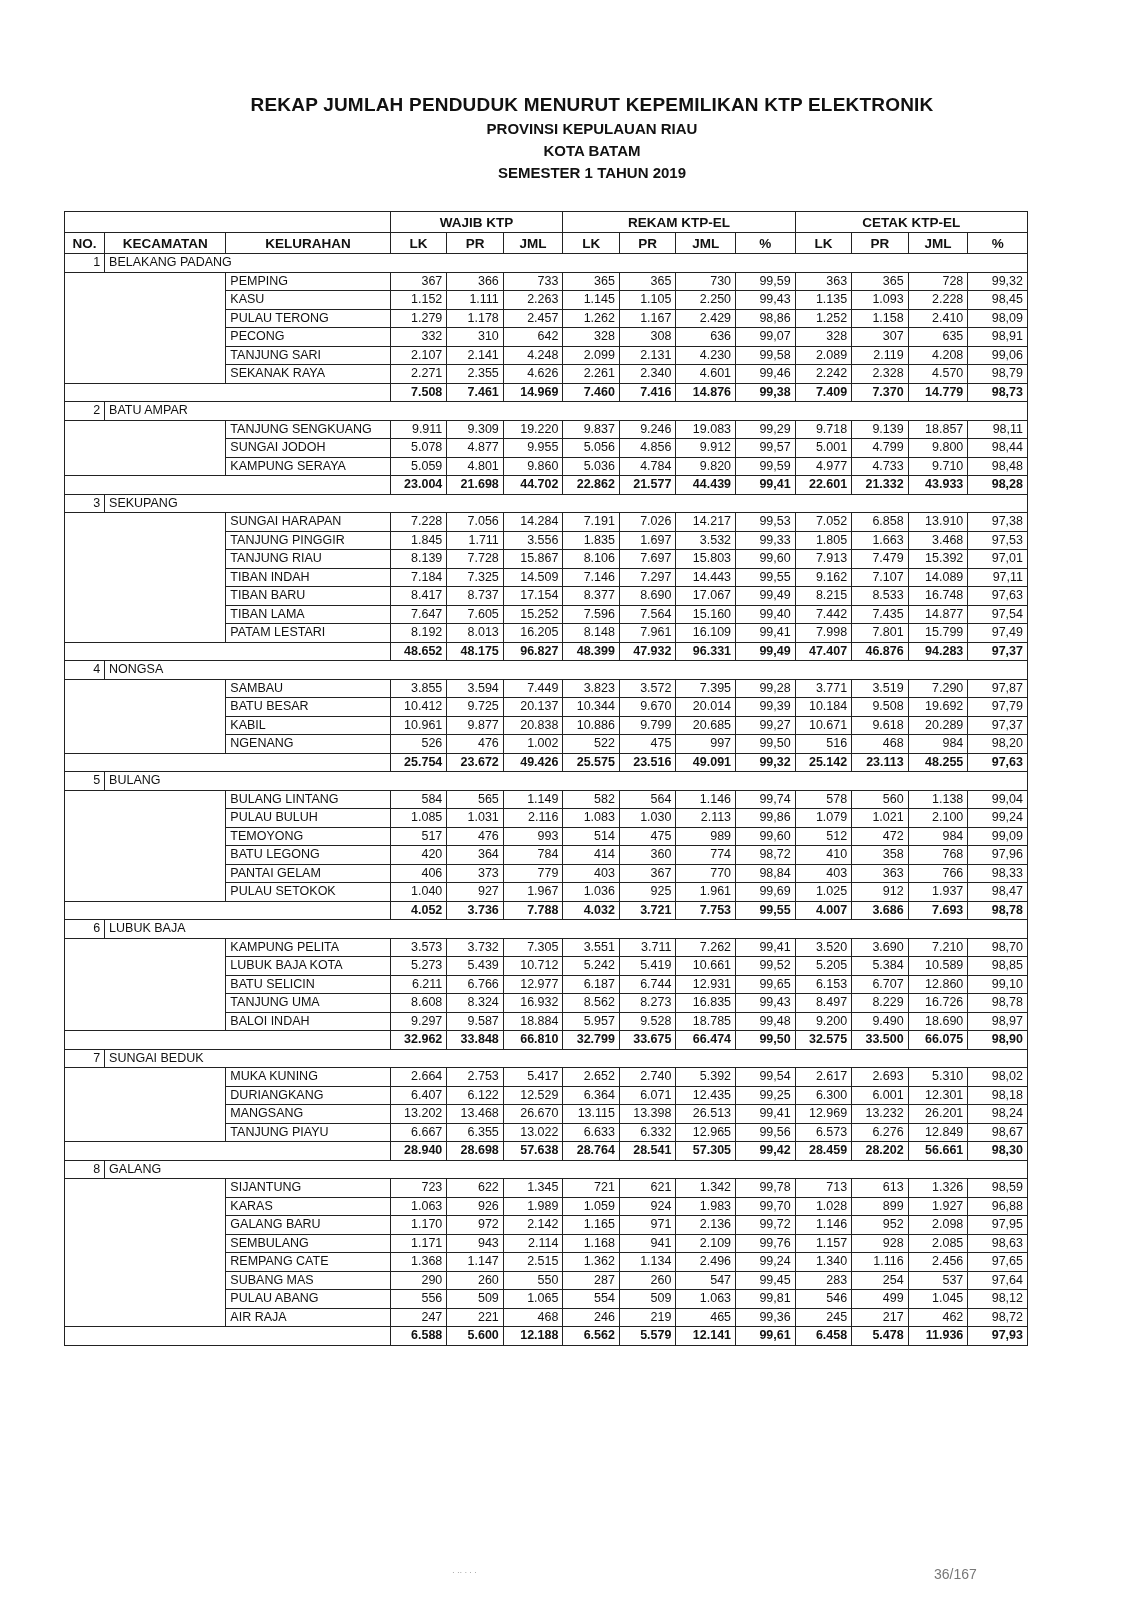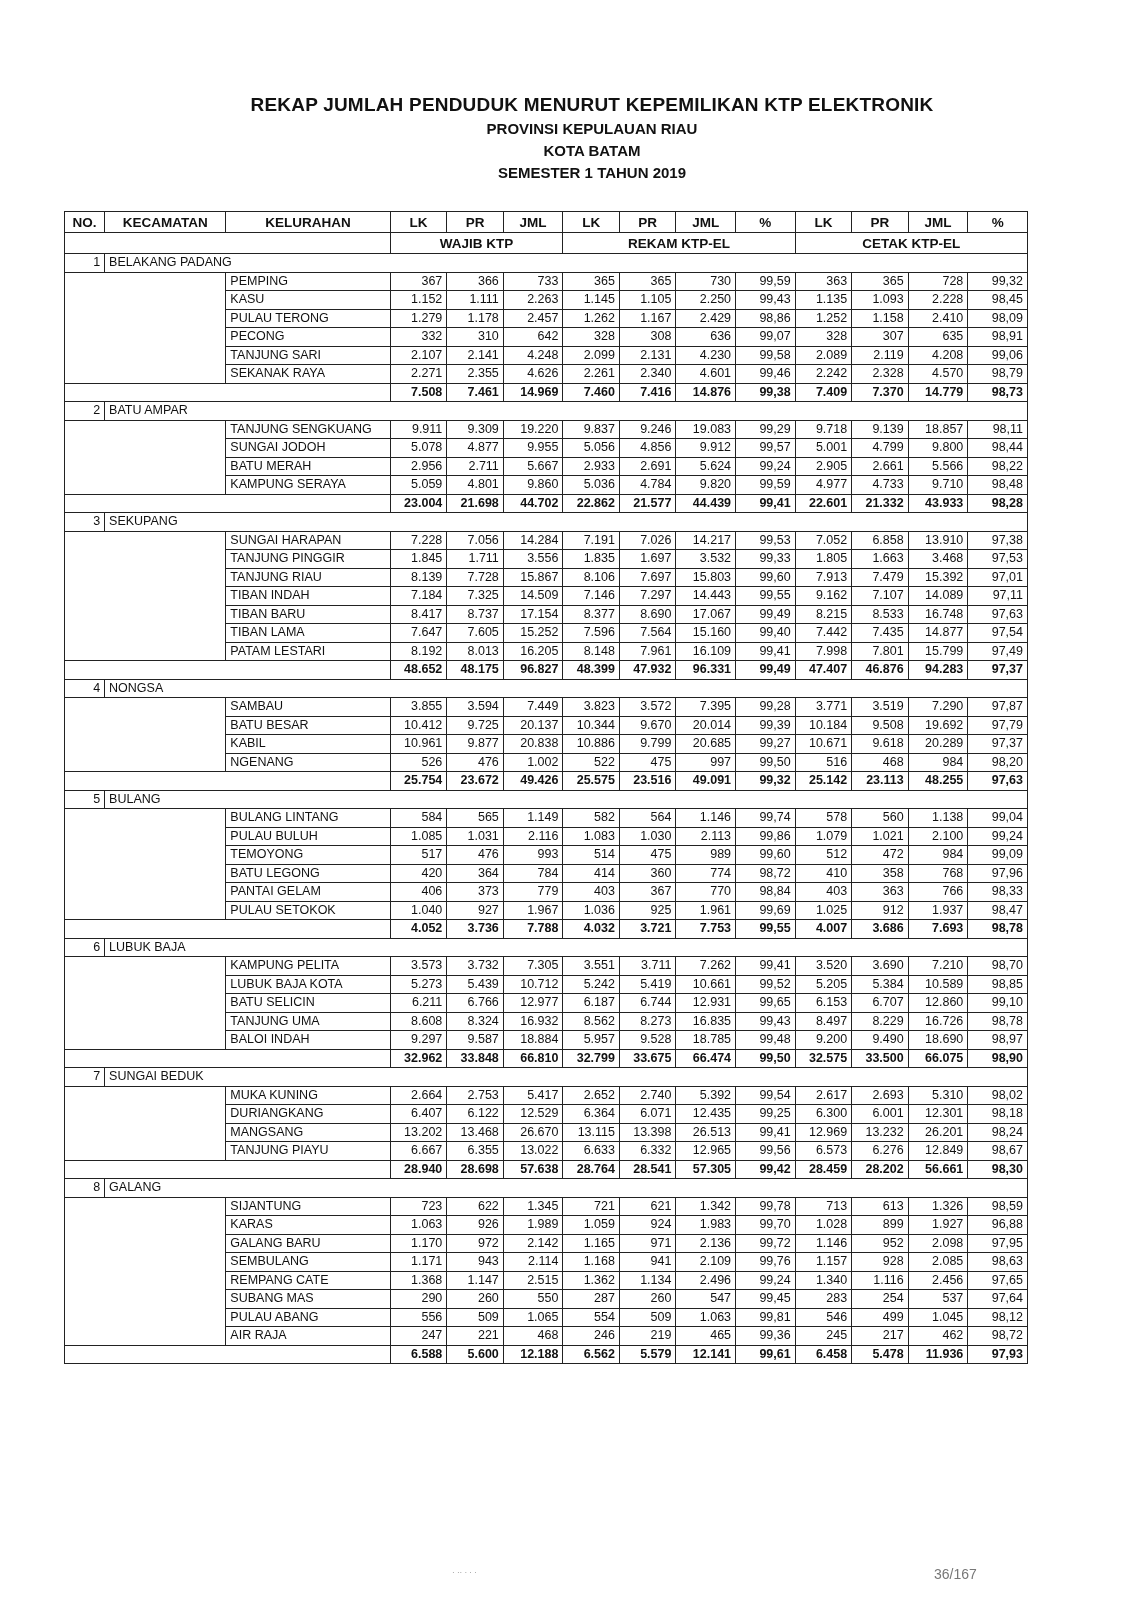--- a/index.html
+++ b/index.html
@@ -41,41 +41,41 @@
       <col style="width:55px">
       <col style="width:58px">
       <col style="width:58px">
     <col style="width:55px">
       <col style="width:55px">
       <col style="width:58px">
       <col style="width:58px">
   </colgroup>
   <thead>
     <tr>
+      <th colspan="3"></th>
+      <th colspan="3">WAJIB KTP</th>
+      <th colspan="4">REKAM KTP-EL</th>
+      <th colspan="4">CETAK KTP-EL</th>
+    </tr>
+    <tr>
       <th>NO.</th>
       <th>KECAMATAN</th>
       <th>KELURAHAN</th>
       <th>LK</th>
       <th>PR</th>
       <th>JML</th>
       <th>LK</th>
       <th>PR</th>
       <th>JML</th>
       <th>%</th>
       <th>LK</th>
       <th>PR</th>
       <th>JML</th>
       <th>%</th>
     </tr>
-    <tr>
-      <th colspan="3"></th>
-      <th colspan="3">WAJIB KTP</th>
-      <th colspan="4">REKAM KTP-EL</th>
-      <th colspan="4">CETAK KTP-EL</th>
-    </tr>
   </thead>
   <tbody id="table-body">
       <tr class="kec-row">
         <td class="no">1</td>
         <td class="last" colspan="13">BELAKANG PADANG</td>
       </tr>
       <tr>
         <td class="blank" colspan="2"></td>
         <td>PEMPING</td>
         <td class="num">367</td>
@@ -208,35 +208,20 @@
         <td class="num">4.856</td>
         <td class="num">9.912</td>
         <td class="num">99,57</td>
         <td class="num">5.001</td>
         <td class="num">4.799</td>
         <td class="num">9.800</td>
         <td class="num">98,44</td>
       </tr>
       <tr>
         <td class="blank" colspan="2"></td>
-        <td>BATU MERAH</td>
-        <td class="num">2.956</td>
-        <td class="num">2.711</td>
-        <td class="num">5.667</td>
-        <td class="num">2.933</td>
-        <td class="num">2.691</td>
-        <td class="num">5.624</td>
-        <td class="num">99,24</td>
-        <td class="num">2.905</td>
-        <td class="num">2.661</td>
-        <td class="num">5.566</td>
-        <td class="num">98,22</td>
-      </tr>
-      <tr>
-        <td class="blank" colspan="2"></td>
         <td>KAMPUNG SERAYA</td>
         <td class="num">5.059</td>
         <td class="num">4.801</td>
         <td class="num">9.860</td>
         <td class="num">5.036</td>
         <td class="num">4.784</td>
         <td class="num">9.820</td>
         <td class="num">99,59</td>
         <td class="num">4.977</td>
         <td class="num">4.733</td>

